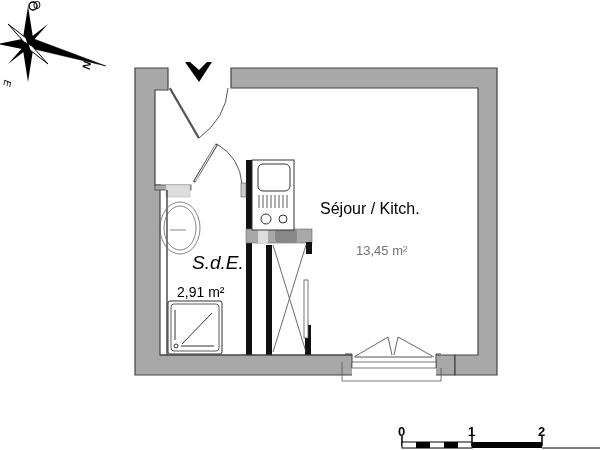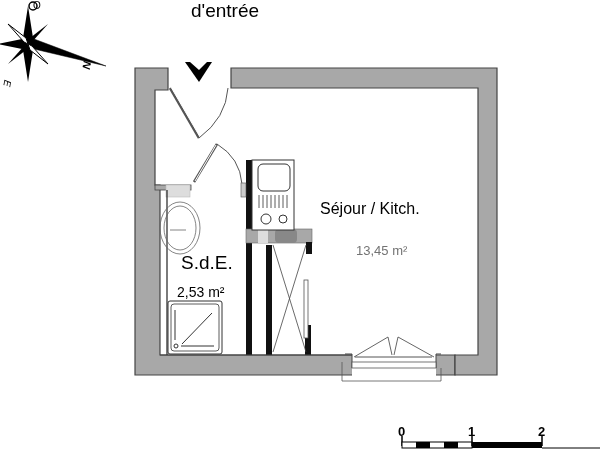--- a/index.html
+++ b/index.html
@@ -3,21 +3,21 @@
 <meta charset="utf-8">
 <style>
   html, body { margin: 0; padding: 0; background: #ffffff; }
   body { width: 600px; height: 450px; position: relative; overflow: hidden;
          font-family: "Liberation Sans", sans-serif; color: #000; }
   svg.plan { position: absolute; left: 0; top: 0; }
   .lbl { position: absolute; white-space: nowrap; }
   .entry { left: 175px; top: 0px; font-size: 19px; line-height: 22px; text-align: center; width: 100px; }
   .room-main { left: 320px; top: 200px; font-size: 16px; }
   .area-main { left: 356px; top: 243px; font-size: 13px; color: #737373; }
-  .room-sde { left: 181px; top: 252px; font-size: 19px; }
+  .room-sde { left: 192px; top: 252px; font-size: 19px; font-style: italic; }
   .area-sde { left: 177px; top: 284px; font-size: 14px; }
   .scale-num { position: absolute; top: 424px; font-size: 13px; font-weight: bold; }
   .compass-n { left: 83px; top: 59px; font-size: 11px; font-style: italic; font-weight: bold; transform: rotate(100deg); }
   .compass-e { left: 4px; top: 78px; font-size: 10px; font-style: italic; transform: rotate(100deg); }
   .compass-o { left: 33px; top: 0px; font-size: 10px; }
 </style>
 </head>
 <body>
 
 <svg class="plan" width="600" height="450" viewBox="0 0 600 450">
@@ -124,27 +124,26 @@
     <rect x="416" y="442" width="14" height="6" fill="#000"></rect>
     <rect x="444" y="442" width="14" height="6" fill="#000"></rect>
     <line x1="472" y1="436" x2="472" y2="446" stroke="#000" stroke-width="1.5"></line>
     <rect x="472" y="442" width="70" height="6" fill="#000"></rect>
     <line x1="542" y1="436" x2="542" y2="446" stroke="#000" stroke-width="1.5"></line>
     <line x1="542" y1="448" x2="600" y2="448" stroke="#000" stroke-width="1"></line>
   </g>
 </svg>
 
 <div class="lbl entry">
-  <div>d'entrée</div>
 </div>
 
 <div class="lbl compass-o">O</div>
 <div class="lbl compass-n">N</div>
 <div class="lbl compass-e">E</div>
 
 <div class="lbl room-main">Séjour / Kitch.</div>
 <div class="lbl area-main">13,45 m²</div>
 <div class="lbl room-sde">S.d.E.</div>
-<div class="lbl area-sde">2,53 m²</div>
+<div class="lbl area-sde">2,91 m²</div>
 
 <div class="scale-num" style="left:398px">0</div>
 <div class="scale-num" style="left:468px">1</div>
 <div class="scale-num" style="left:538px">2</div>
 
 </body></html>

